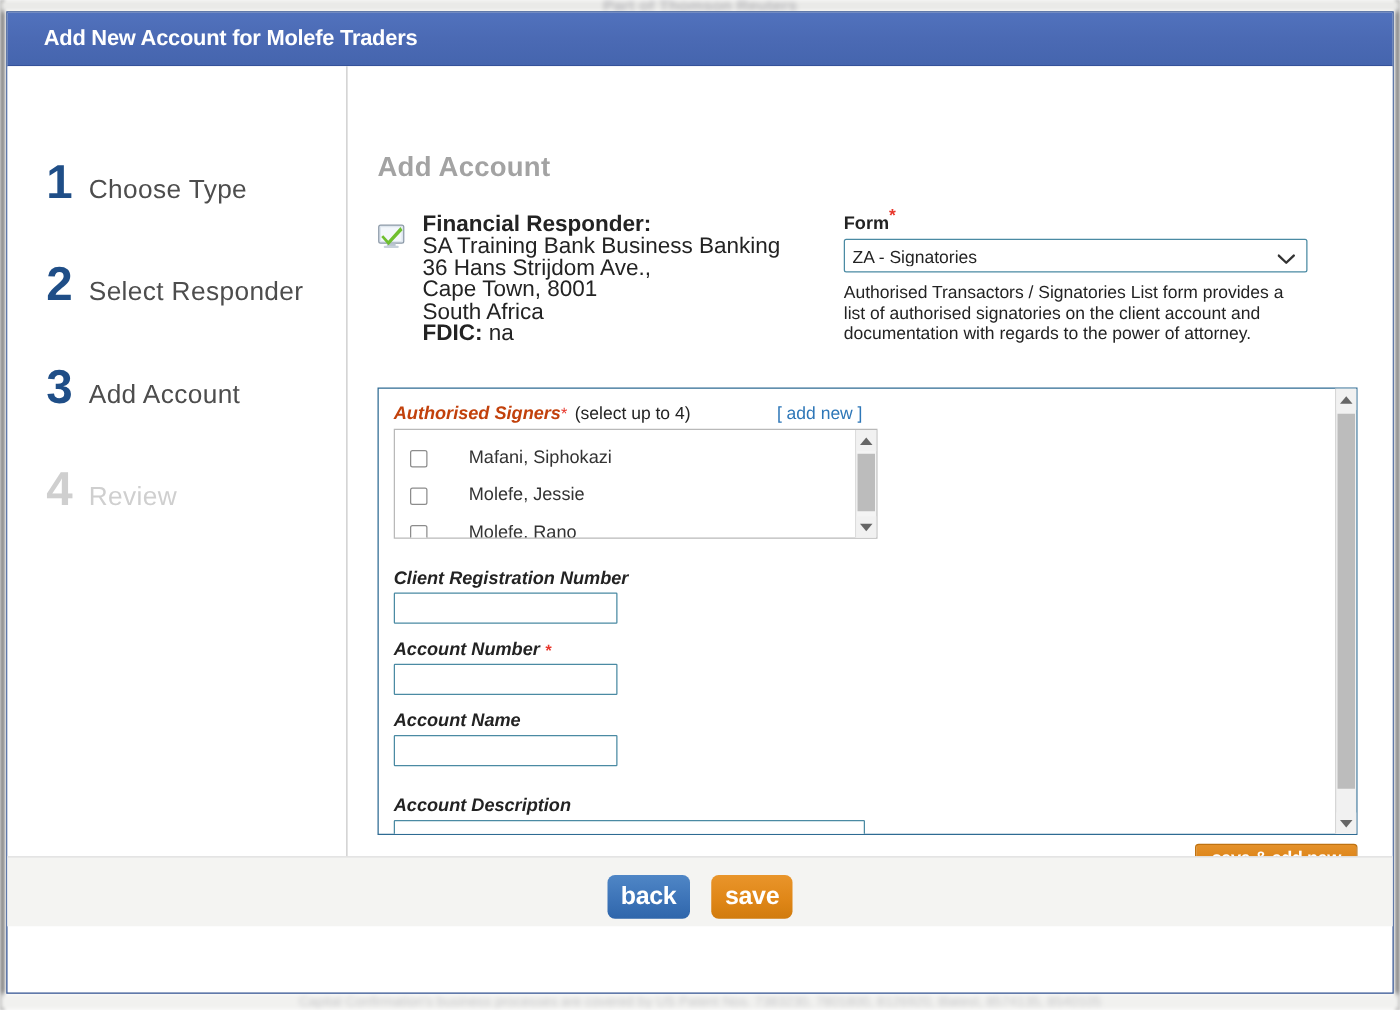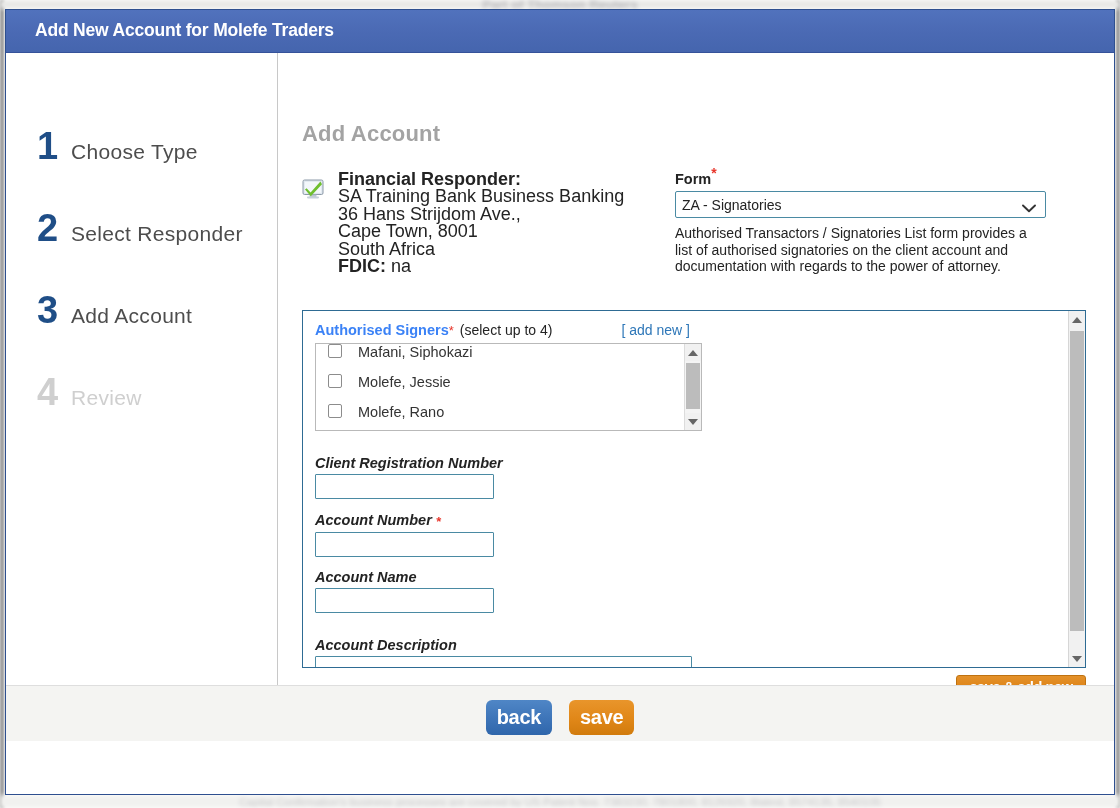--- a/index.html
+++ b/index.html
@@ -317,21 +317,22 @@
     position: absolute;
     left: 12px;
     top: 11px;
     width: 375px;
     display: flex;
     align-items: baseline;
   }
   .signers-title {
     font-size: 14.5px;
     font-weight: bold;
-    color: #3b82f6;
+    color: #c2410c;
+    font-style: italic;
   }
   .signers-hint {
     font-size: 14px;
     color: #232323;
     margin-left: 6px;
   }
   .addnew {
     margin-left: auto;
     font-size: 14px;
     color: #2e77b8;
@@ -352,24 +353,25 @@
   }
   .signers-list {
     position: absolute;
     left: 0; top: 0;
     right: 17px;
     bottom: 0;
     overflow: hidden;
   }
   .signer-row {
     display: flex;
-    align-items: flex-start;
+    align-items: flex-end;
     height: 30px;
     padding-left: 12px;
     cursor: pointer;
+    gap: 17px;
   }
   .cb {
     width: 14px;
     height: 14px;
     border: 1px solid #8c8c8c;
     border-radius: 2px;
     background: #ffffff;
     box-sizing: border-box;
     flex: 0 0 auto;
     cursor: pointer;

